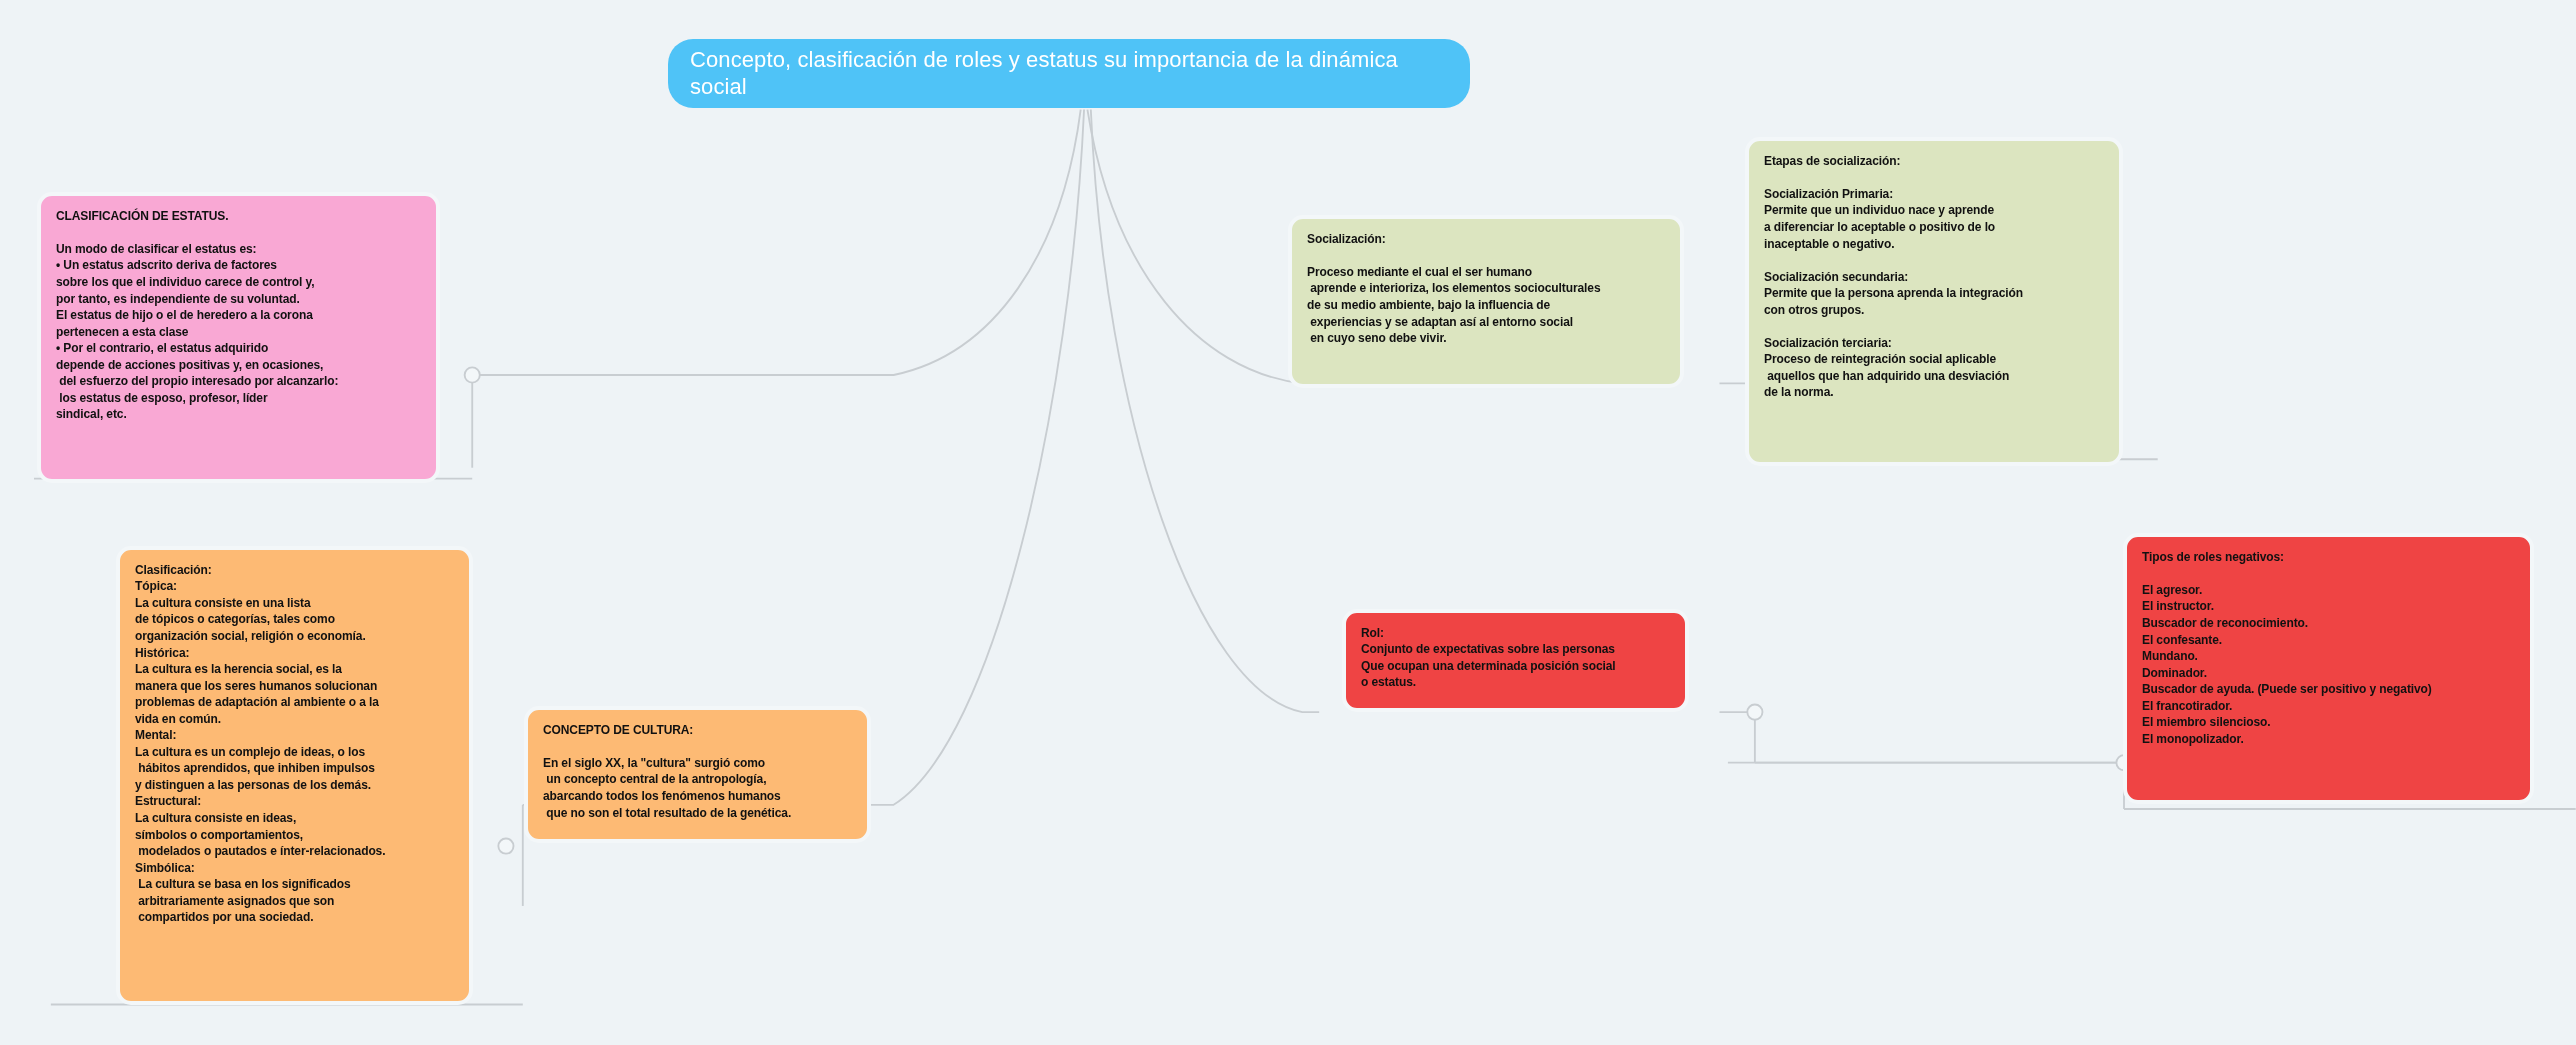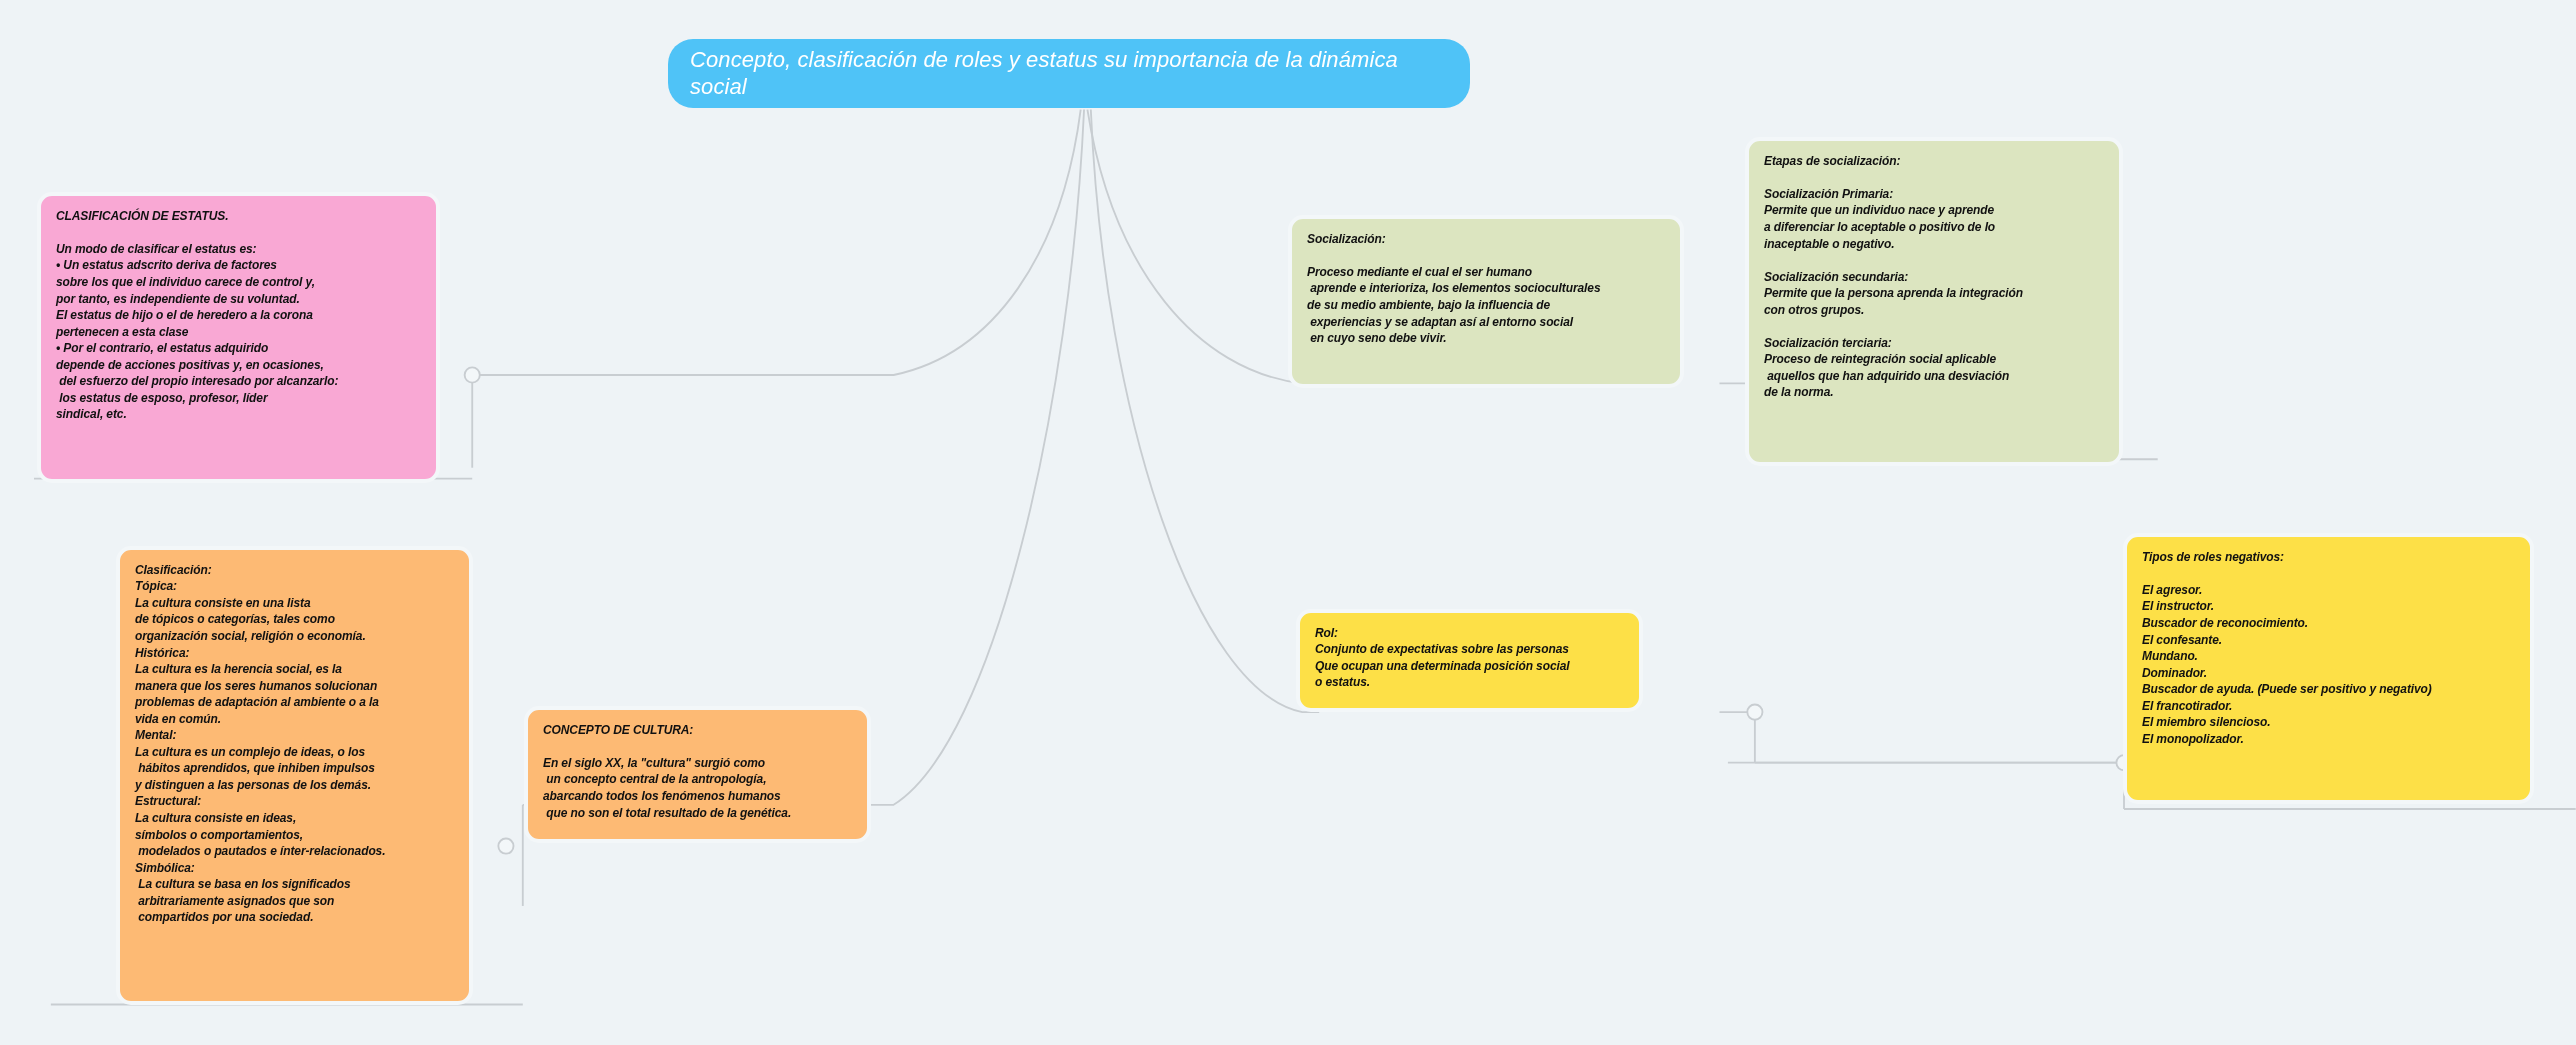--- a/index.html
+++ b/index.html
@@ -9,21 +9,20 @@
   }
   body {
     font-family: "Liberation Sans", sans-serif;
   }
   #canvas {
     position: relative;
     width: 2576px;
     height: 1045px;
     background: #eef3f6;
     overflow: hidden;
-    font-style: italic;
   }
   #edges {
     position: absolute;
     left: 0;
     top: 0;
     width: 2576px;
     height: 1045px;
     pointer-events: none;
   }
   .node {
@@ -49,21 +48,21 @@
     display: flex;
     align-items: center;
     justify-content: center;
     padding: 0 22px;
     letter-spacing: 0.1px;
     line-height: 1.2;
   }
   .node.purple   { background: #f9a8d4; }
   .node.lgreen   { background: #dce5c0; }
   .node.bgreen   { background: #fdba74; }
-  .node.orange   { background: #fde047; }
+  .node.orange   { background: #ef4444; }
 </style>
 </head>
 <body>
 
 <div id="canvas">
 
   <svg id="edges" viewBox="0 0 3056 1240" xmlns="http://www.w3.org/2000/svg">
     <g fill="none" stroke="#c8cdd1" stroke-width="2.2">
 
       <path d="M1282,130 C1260,300 1180,420 1060,445 L560,445"></path>
@@ -165,21 +164,21 @@
  arbitrariamente asignados que son
  compartidos por una sociedad.</div>
 
   <div class="node bgreen" style="left:524px; top:706px; width:347px; height:137px;">CONCEPTO DE CULTURA:
 
 En el siglo XX, la "cultura" surgió como
  un concepto central de la antropología,
 abarcando todos los fenómenos humanos
  que no son el total resultado de la genética.</div>
 
-  <div class="node orange" style="left:1296px; top:609px; width:347px; height:103px;">Rol:
+  <div class="node orange" style="left:1342px; top:609px; width:347px; height:103px;">Rol:
 Conjunto de expectativas sobre las personas
 Que ocupan una determinada posición social
 o estatus.</div>
 
 
   <div class="node orange" style="left:2123px; top:533px; width:411px; height:271px;">Tipos de roles negativos:
 
 El agresor.
 El instructor.
 Buscador de reconocimiento.

